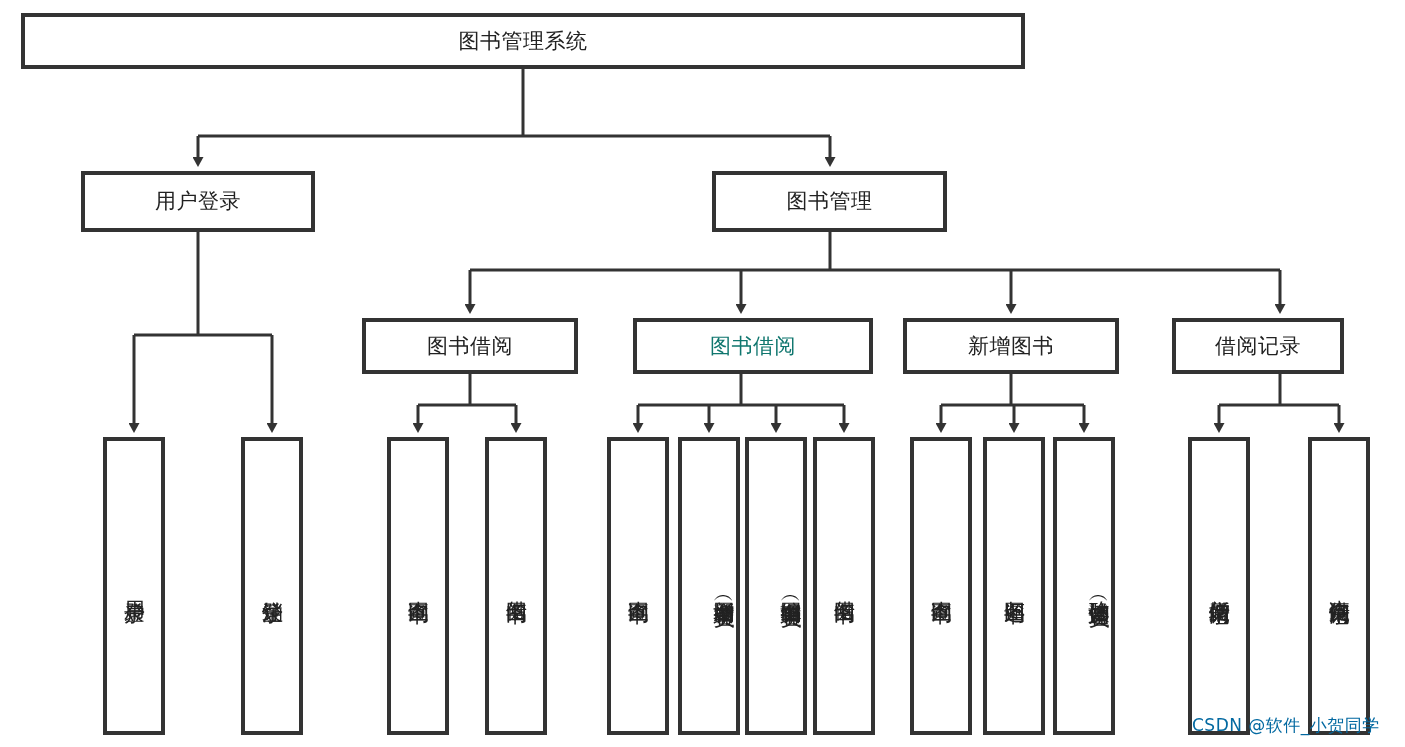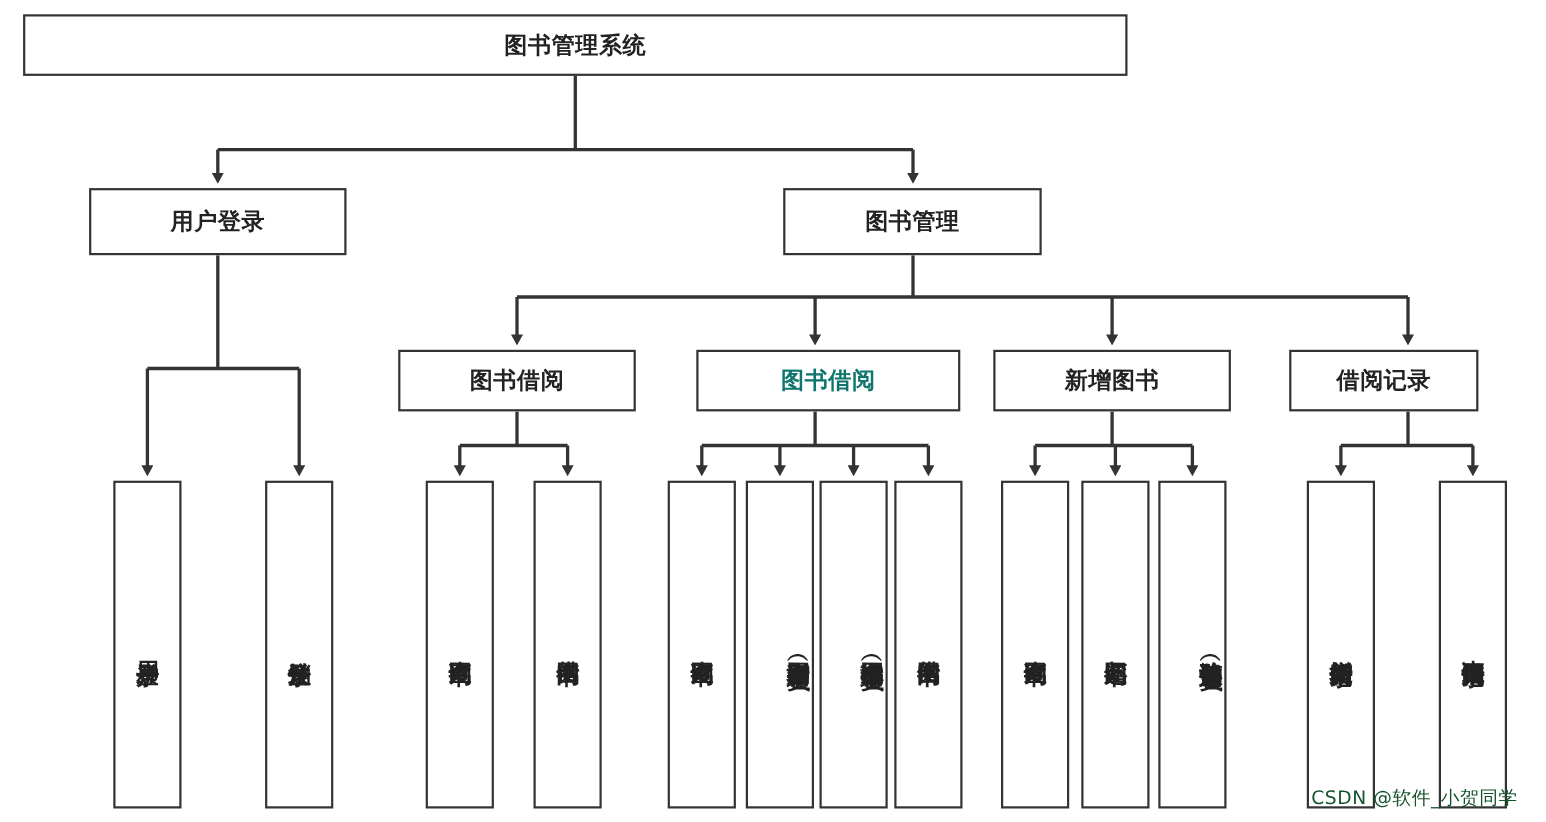--- a/index.html
+++ b/index.html
@@ -22,28 +22,27 @@
     position: absolute;
     left: 0;
     top: 0;
     width: 1405px;
     height: 747px;
     pointer-events: none;
   }
   .node {
     position: absolute;
     box-sizing: border-box;
-    border: 2px solid #fca5a5;
+    border: 4px solid #fca5a5;
     background: #ffffff;
     display: flex;
     align-items: center;
     justify-content: center;
     color: #222222;
     z-index: 2;
-    font-weight: bold;
   }
   .node-h {
     font-size: 21px;
     line-height: 1.15;
     letter-spacing: 0.5px;
     white-space: nowrap;
   }
   .node-v {
     writing-mode: vertical-rl;
     text-orientation: upright;
@@ -54,21 +53,21 @@
     justify-content: center;
     padding-top: 4px;
   }
   .node-v.center-v {
     align-items: center;
     padding-top: 0;
   }
   .watermark {
     position: absolute;
     font-size: 17px;
-    color: #14532d;
+    color: #0369a1;
     white-space: nowrap;
     z-index: 5;
     letter-spacing: 0.5px;
   }
 </style>
 </head>
 <body>
 
 <div id="diagram" style="width: 1405px; height: 747px;">
 

